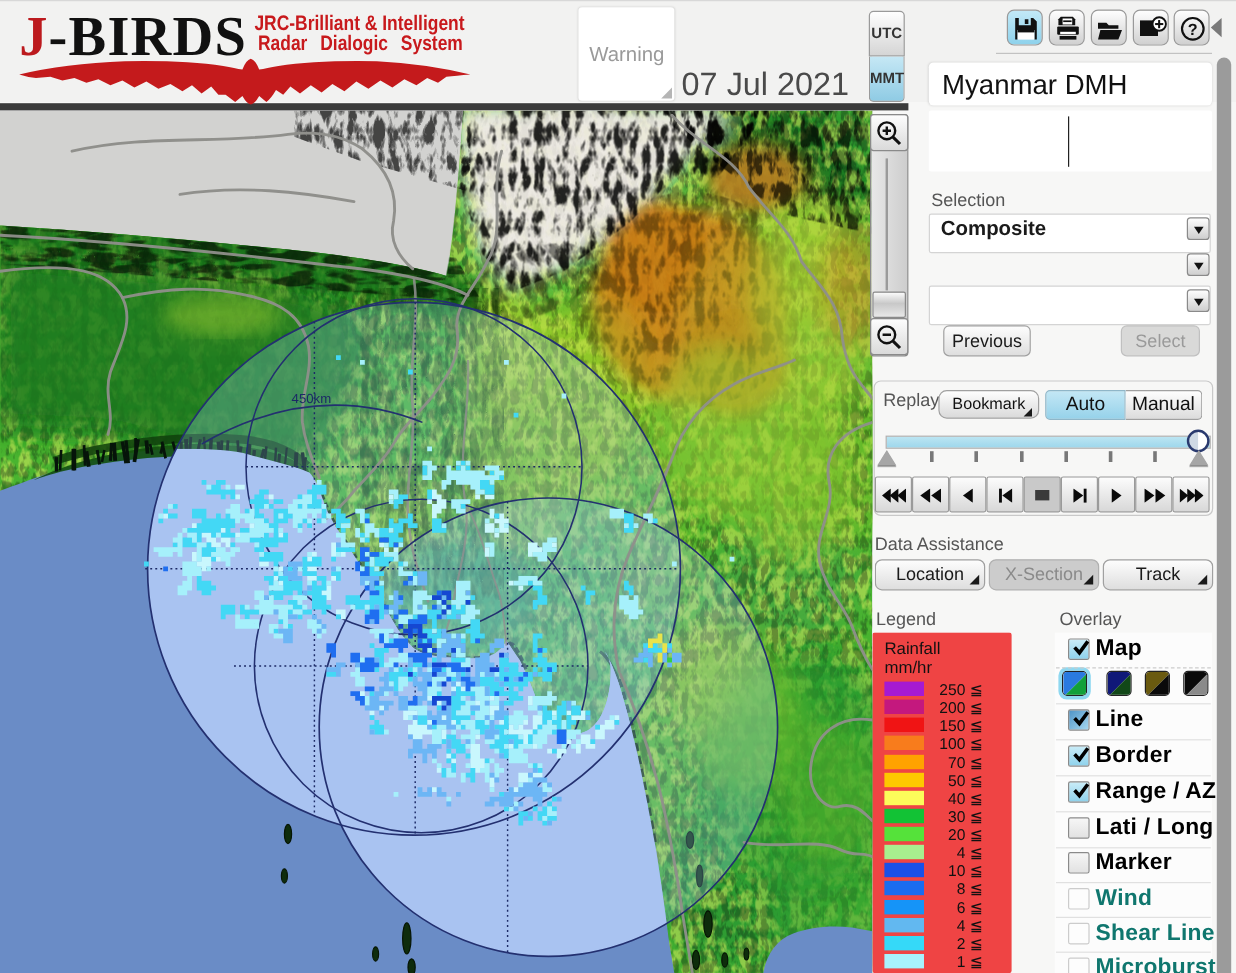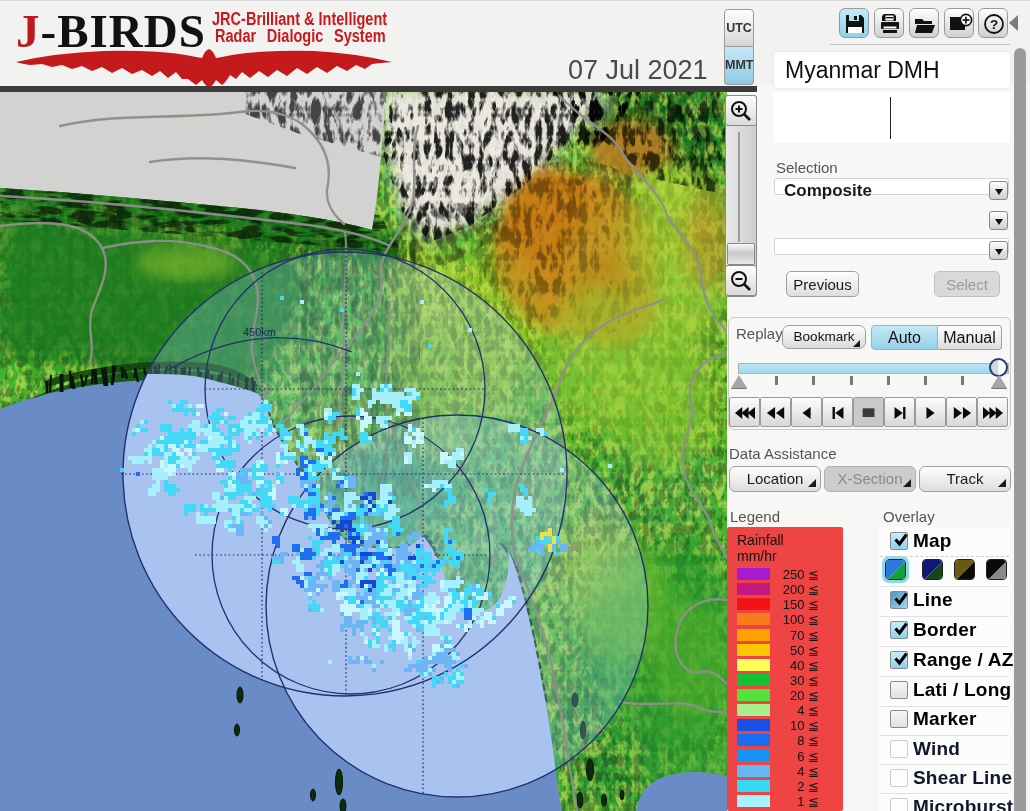--- a/index.html
+++ b/index.html
@@ -24,21 +24,21 @@
 #tb1{left:839px;background:linear-gradient(#c2e9f7,#8ed2ec)}
 #tb2{left:874px}#tb3{left:909px}#tb4{left:944px}#tb5{left:978px}
 #tbsep{left:830px;top:44px;width:180px;height:1px;background:#c2c2c2}
 #collapsearrow{left:1009px;top:15px;width:0;height:0;border-top:8px solid transparent;border-bottom:8px solid transparent;border-right:9px solid #7a7a7a}
 
 #graystrip{left:1014px;top:48px;width:12px;height:763px;background:#9b9b9b;border-radius:6px 6px 0 0}
 #dmhfield{left:774px;top:52px;width:236px;height:36px;background:#fff;border-radius:4px;box-shadow:0 0 2px rgba(0,0,0,.12);font-size:23px;color:#111;line-height:36px;padding-left:11px}
 #whitebox2{left:774px;top:92px;width:236px;height:51px;background:#fff;border-radius:2px}
 #cursorline{left:890px;top:97px;width:1px;height:42px;background:#222}
 #sellabel{left:776px;top:159px;font-size:15px;color:#555}
-.ddfield{left:774px;width:235px;height:17px;background:#fff;border:1px solid #d4d4d4;border-radius:2px;font-size:17px;font-weight:bold;color:#1a1a1a;padding-left:9px;line-height:23px}
+.ddfield{left:774px;width:235px;height:33px;background:#fff;border:1px solid #d4d4d4;border-radius:2px;font-size:17px;font-weight:bold;color:#1a1a1a;padding-left:9px;line-height:23px}
 .ddbtn{left:989px;width:19px;height:19px;border:1px solid #8a8a8a;border-radius:3px;background:linear-gradient(#fdfdfd,#cfcfcf)}
 .ddbtn:after{content:"";position:absolute;left:4.5px;top:7px;border-left:4.5px solid transparent;border-right:4.5px solid transparent;border-top:6px solid #111}
 .pushbtn{border:1px solid #a0a0a0;border-radius:5px;background:linear-gradient(#fdfdfd,#dedede);text-align:center;font-size:15px;color:#1a1a1a}
 #prevbtn{left:786px;top:271px;width:73px;height:26px;line-height:25px}
 #selbtn{left:934px;top:271px;width:66px;height:26px;line-height:25px;background:#d9d9d8;color:#9a9a9a;border-color:#c0c0c0}
 
 #replaybox{left:728px;top:317px;width:283px;height:113px;border:1px solid #c9c9c9;border-radius:6px}
 #replaylbl{left:736px;top:325px;font-size:15px;color:#555}
 #bookmarkbtn{left:782px;top:325px;width:84px;height:24px;border:1px solid #a0a0a0;border-radius:7px;background:linear-gradient(#fefefe,#dadada);font-size:13.5px;text-align:center;line-height:22px;color:#111}
 #autobtn{left:871px;top:325px;width:67px;height:25px;border:1px solid #8fb6c8;border-radius:4px 0 0 4px;background:linear-gradient(#c3e7f5,#96d2ea);font-size:16px;text-align:center;line-height:23px;color:#111}
@@ -63,21 +63,21 @@
 .sw{position:absolute;left:10px;width:33px;height:12px}
 .swlbl{position:absolute;width:66px;text-align:right;font-size:13px;color:#111}
 #ovlabel{left:883px;top:508px;font-size:15px;color:#555}
 #ovbox{left:879px;top:527px;width:131px;height:284px;background:#fcfcfc}
 .cb{position:absolute;left:11px;width:18px;height:18px;border:1px solid #8a8a8a;border-radius:2px}
 .cbchk{background:linear-gradient(#c9ecf8,#8fd2ec)}
 .cbun{background:linear-gradient(#f6f6f6,#e2e2e2)}
 .cbdis{background:#fdfdfd;border-color:#cccccc}
 .cb svg{position:absolute;left:1px;top:-2px}
 .ovlbl{position:absolute;left:34px;font-size:19px;font-weight:bold;color:#000;letter-spacing:0.2px;white-space:nowrap}
-.ovdis{color:#0f172a}
+.ovdis{color:#0f766e}
 .ovsep{position:absolute;left:1px;width:129px;height:1px;background:#e0e0e0}
 .mapsw{position:absolute;top:32px;width:21px;height:21px;border-radius:4px;overflow:hidden;border:1px solid #222}
 </style>
 </head>
 <body>
 <div id="root">
 <svg class="abs" style="left:0;top:92px" width="727" height="719" viewBox="0 92 727 719">
 <defs>
 <clipPath id="landclip">
           <path d="M0,188 C80,193 160,200 240,208 C300,214 345,222 372,230 C378,200 382,150 386,92 L727,92 L727,811 L0,811 Z"></path>
@@ -297,20 +297,24 @@
 <path d="M556 548h4v4h-4z" fill="#39cc46"></path>
 </svg>
 <div id="header" class="abs"></div>
 <div id="hdrline" class="abs"></div>
 <div id="logoJ" class="abs"><span class="red">J</span>-BIRDS</div>
 <div class="abs jrc" style="left:212px;top:9px;transform:scaleX(0.83);transform-origin:0 0">JRC-Brilliant &amp; Intelligent</div>
 <div class="abs jrc" style="left:215px;top:26px;word-spacing:8px;transform:scaleX(0.83);transform-origin:0 0">Radar Dialogic System</div>
 <svg class="abs" style="left:14px;top:46px" width="380" height="42" viewBox="0 0 380 42">
 <path fill="#c41a1c" d="M2,16 Q40,7 90,5 Q140,4 172,9 Q182,11 188,12 Q191,4 195,3 Q199,4 202,12 Q208,11 218,9 Q250,4 300,5 Q340,7 378,16 Q366,17 358,18 L351,23 L342,19 L333,25 L323,20 L313,27 L303,21 L293,28 L283,22 L273,30 L263,24 L254,31 L245,25 L236,32 L228,26 L222,33 L216,29 Q212,36 208,39 L202,34 Q198,41 195,41 Q192,41 188,34 L182,39 Q178,36 174,33 L168,33 L162,26 L154,32 L146,25 L138,30 L128,24 L118,28 L108,22 L98,27 L88,21 L78,25 L68,20 L58,23 L48,19 L38,21 L28,18 L16,19 Q8,18 2,16 Z"></path>
     </svg>
+<div id="warnbox" class="abs">
+      <span>Warning</span>
+      <div class="cornertri"></div>
+    </div>
 <div id="date" class="abs">07 Jul 2021</div>
 <div id="utc" class="abs tzbtn">UTC</div>
 <div id="mmt" class="abs tzbtn">MMT</div>
 <div id="tb1" class="abs toolbtn">
       <svg width="22" height="22" viewBox="0 0 22 22">
         <path fill="#111" d="M2 2 h15 l3 3 v15 h-18 z M5 2 v6 h10 v-6 z M10 3 h3 v4 h-3 z M4 12 h14 v8 h-14 z" fill-rule="evenodd"></path>
         <rect x="4" y="12" width="14" height="8" fill="#fff"></rect>
         <rect x="4" y="12" width="14" height="2" fill="#111"></rect>
       </svg>
     </div>

